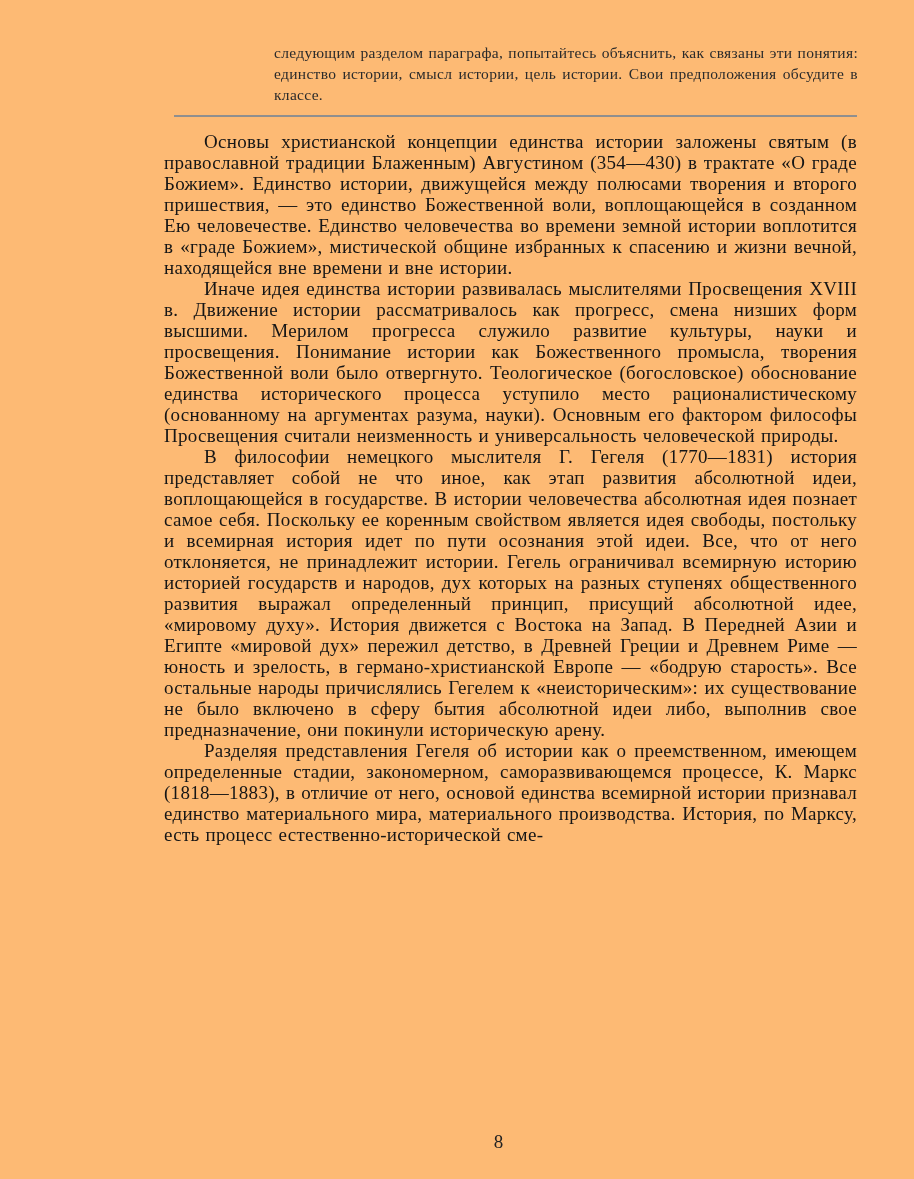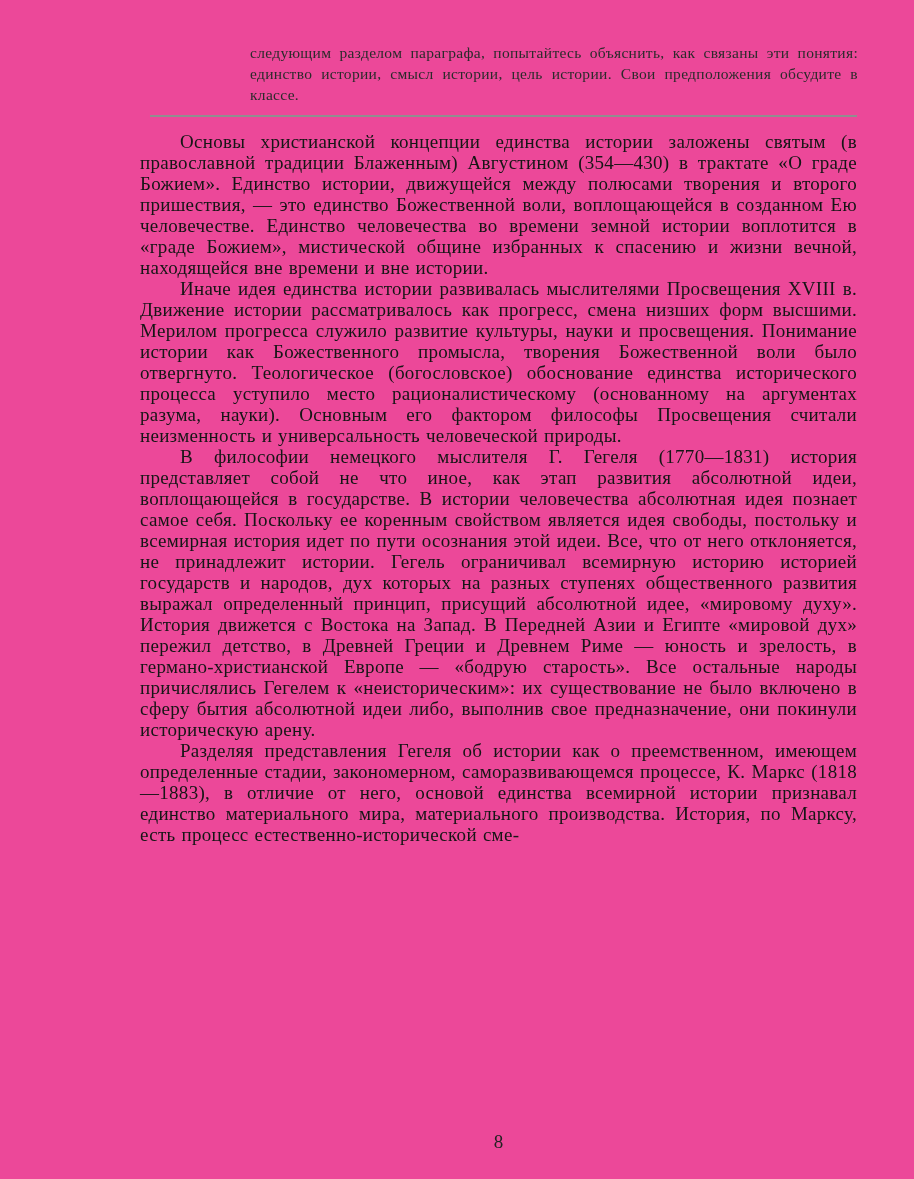--- a/index.html
+++ b/index.html
@@ -4,25 +4,26 @@
 <style>
   html, body {
     margin: 0;
     padding: 0;
     background: #ffffff;
   }
   .page {
     position: relative;
     width: 914px;
     height: 1179px;
-    background: #ec4899;
+    background: #fdba74;
     overflow: hidden;
     font-family: "Liberation Serif", serif;
     color: #1c1c1c;
     box-sizing: border-box;
+    padding-left: 24px;
   }
   .intro-block {
     margin: 0 56px 0 250px;
     padding-top: 42px;
     font-size: 15.5px;
     line-height: 21px;
     color: #2b2b2b;
     text-align: justify;
     letter-spacing: 0.02em;
   }

